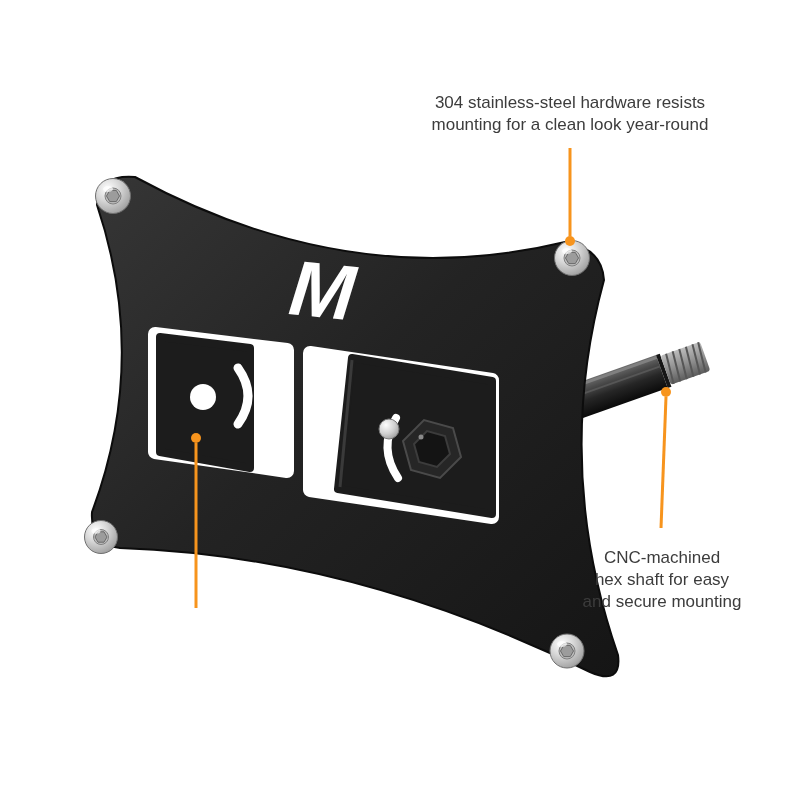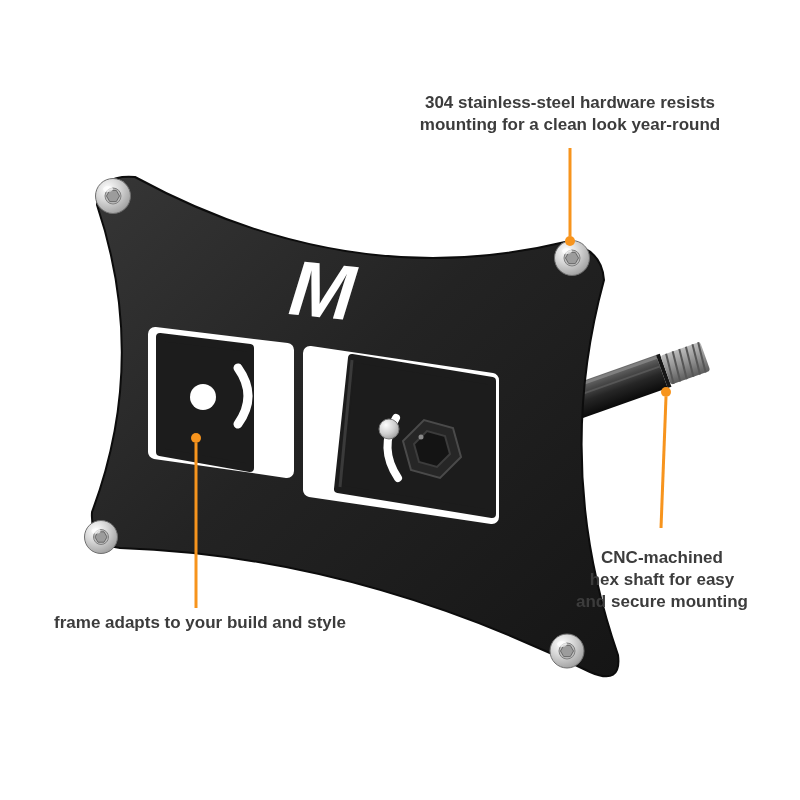--- a/index.html
+++ b/index.html
@@ -16,21 +16,21 @@
     font-family:"Liberation Sans", sans-serif;
   }
   .art{position:absolute;left:0;top:0;}
   .leader{stroke:var(--accent);stroke-width:3;fill:none;}
   .dot{fill:var(--accent);}
   .callout{
     position:absolute;
     text-align:center;
     color:var(--text);
     font-size:17px;
-    font-weight:700;
+    font-weight:400;
     line-height:22px;
   }
 </style>
 </head>
 <body>
 
 <div class="stage">
 
   <svg class="art" width="800" height="800" viewBox="0 0 800 800">
     <defs>
@@ -145,16 +145,15 @@
     <div>mounting for a clean look year-round</div>
   </div>
 
   <div class="callout" style="left:552px;top:547px;width:220px">
     <div>CNC-machined</div>
     <div>hex shaft for easy</div>
     <div>and secure mounting</div>
   </div>
 
   <div class="callout" style="left:20px;top:612px;width:360px">
-    <div>frame adapts to your build and style</div>
   </div>
 
 </div>
 
 </body></html>

